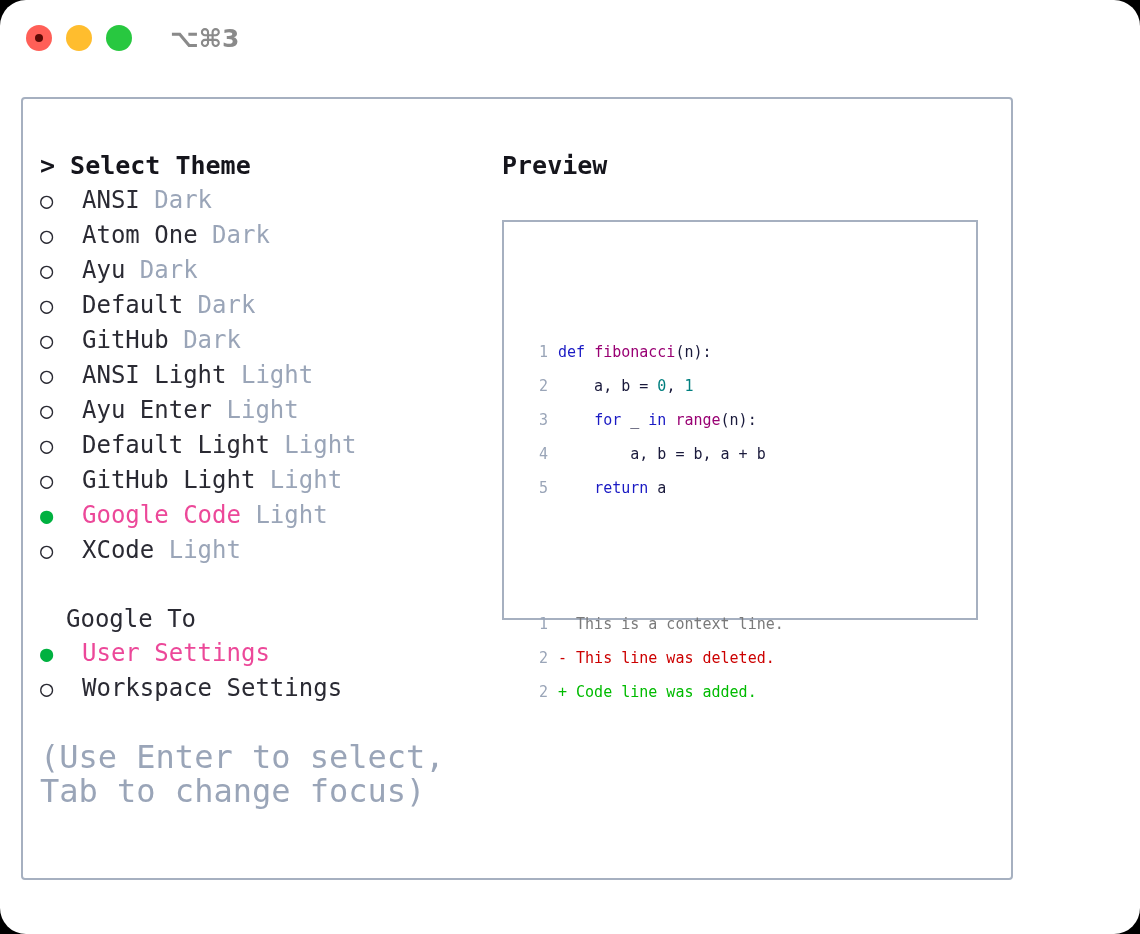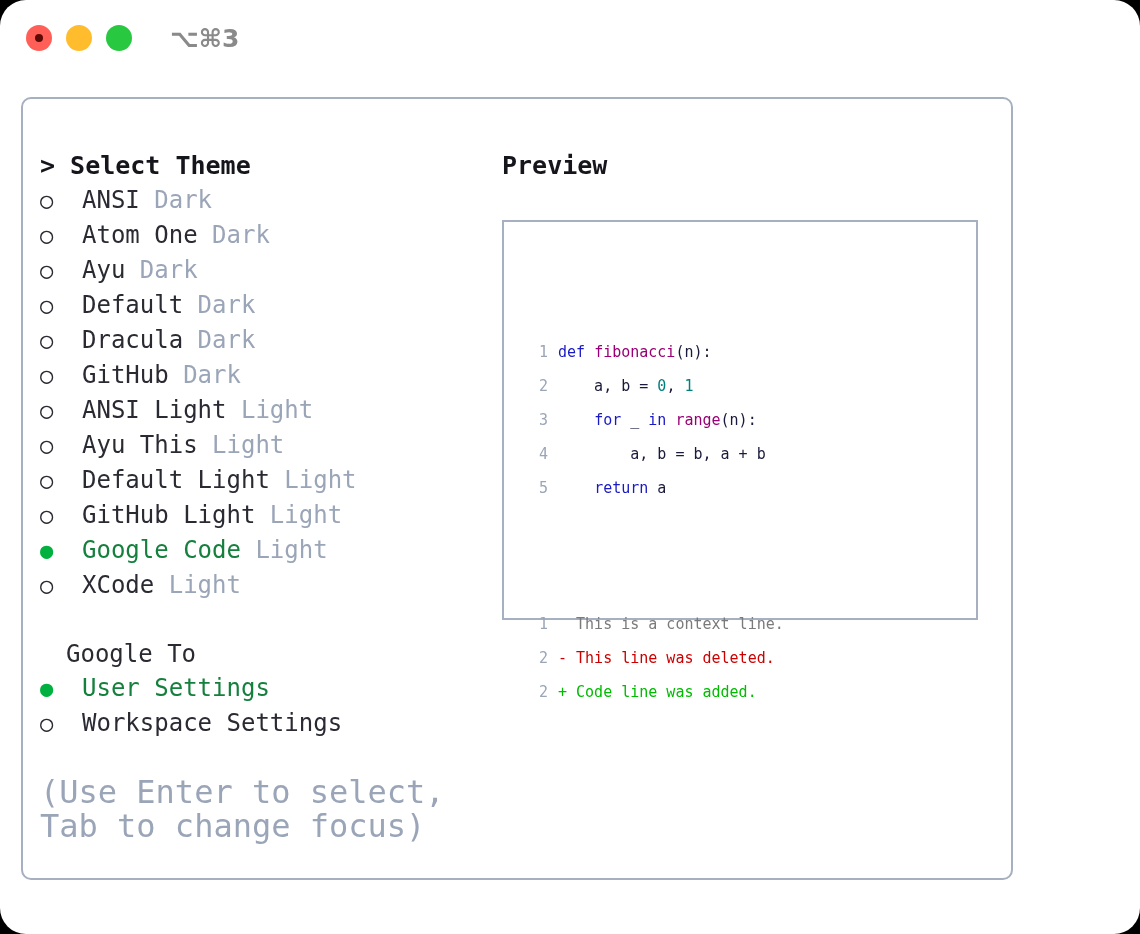--- a/index.html
+++ b/index.html
@@ -73,21 +73,21 @@
   }
 
   
   .panel {
     position: absolute;
     left: 21px;
     top: 97px;
     width: 992px;
     height: 783px;
     border: 2px solid #a6b0c0;
-    border-radius: 10px;
+    border-radius: 4px;
     box-sizing: border-box;
     background: #ffffff;
   }
 
   .panel-inner {
     position: absolute;
     left: 0; top: 0;
     width: 100%; height: 100%;
   }
 
@@ -118,21 +118,21 @@
     display: block;
   }
   .marker {
     display: inline-block;
     width: 26px;
     font-size: 22px;
     color: #2a2a33;
   }
   .marker.sel { color: #00b140; }
   .name { color: #2a2a33; margin-left: 16px; }
-  .row.selected .name { color: #15803d; }
+  .row.selected .name { color: #ec4899; }
   .tag { color: #9aa5b8; }
 
   .section-head {
     font-size: 24px;
     line-height: 34px;
     color: #2a2a33;
     white-space: pre;
     display: block;
   }
 
@@ -210,24 +210,23 @@
 
       <div class="left-col">
 
         <div class="col-heading">&gt; Select Theme</div>
 
         <div class="list" id="theme-list">
             <div class="row"><span class="marker">○</span><span class="name">ANSI</span><span> </span><span class="tag">Dark</span></div>
             <div class="row"><span class="marker">○</span><span class="name">Atom One</span><span> </span><span class="tag">Dark</span></div>
             <div class="row"><span class="marker">○</span><span class="name">Ayu</span><span> </span><span class="tag">Dark</span></div>
             <div class="row"><span class="marker">○</span><span class="name">Default</span><span> </span><span class="tag">Dark</span></div>
-            <div class="row"><span class="marker">○</span><span class="name">Dracula</span><span> </span><span class="tag">Dark</span></div>
             <div class="row"><span class="marker">○</span><span class="name">GitHub</span><span> </span><span class="tag">Dark</span></div>
             <div class="row"><span class="marker">○</span><span class="name">ANSI Light</span><span> </span><span class="tag">Light</span></div>
-            <div class="row"><span class="marker">○</span><span class="name">Ayu This</span><span> </span><span class="tag">Light</span></div>
+            <div class="row"><span class="marker">○</span><span class="name">Ayu Enter</span><span> </span><span class="tag">Light</span></div>
             <div class="row"><span class="marker">○</span><span class="name">Default Light</span><span> </span><span class="tag">Light</span></div>
             <div class="row"><span class="marker">○</span><span class="name">GitHub Light</span><span> </span><span class="tag">Light</span></div>
             <div class="row selected"><span class="marker sel">●</span><span class="name">Google Code</span><span> </span><span class="tag">Light</span></div>
             <div class="row"><span class="marker">○</span><span class="name">XCode</span><span> </span><span class="tag">Light</span></div>
           </div>
 
         <div class="spacer"></div>
 
         <div class="section-head"><span style="display:inline-block;width:26px;"></span><span>Google To</span></div>
 

